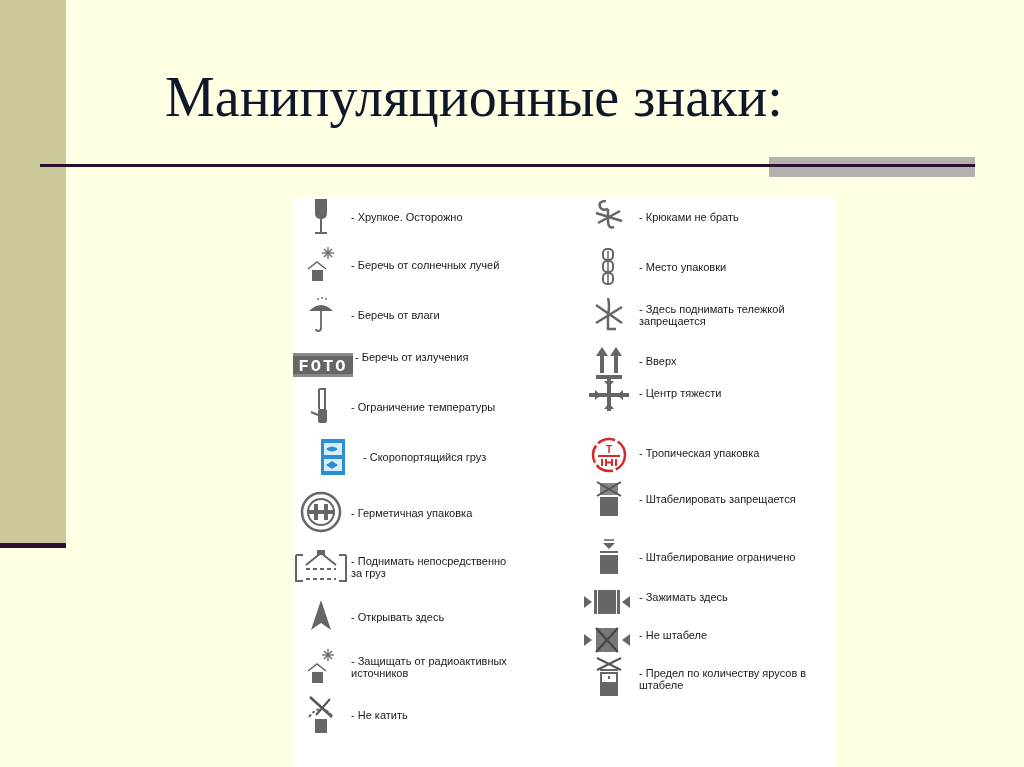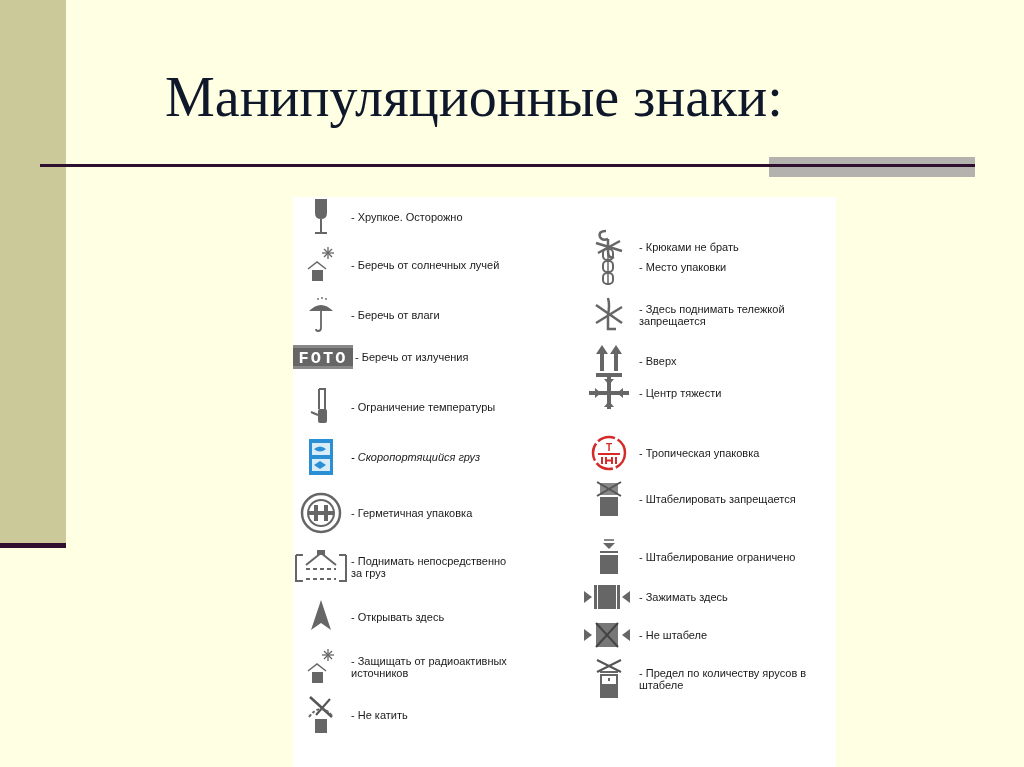--- a/index.html
+++ b/index.html
@@ -31,21 +31,21 @@
     background:#2e0f2f;
   }
   .panel {
     position:absolute; left:293px; top:197px; width:543px; height:680px;
     background:#ffffff;
   }
   .item {
     position:absolute; display:flex; align-items:center;
   }
   .icon {
-    width:56px; height:40px; flex:none; display:flex; align-items:center; justify-content:center;
+    width:56px; height:40px; flex:none; display:flex; align-items:flex-end; justify-content:center;
   }
   .label {
     font-size:11px; color:#1a1a1a; line-height:12px; margin-left:2px; white-space:pre-line;
   }
   svg { display:block; }
 </style>
 </head>
 <body>
 
 <div class="side-bar"></div>
@@ -117,21 +117,21 @@
       <svg width="30" height="40" viewBox="0 0 30 40">
           <path d="M13 2 H19 V24" fill="none" stroke="#666" stroke-width="2"></path>
           <line x1="13" y1="2" x2="13" y2="22" stroke="#666" stroke-width="2"></line>
           <rect x="12" y="22" width="9" height="14" rx="2" fill="#666"></rect>
           <polyline points="5,25 12,28" stroke="#666" stroke-width="2"></polyline>
         </svg>
     </div>
     <span class="label">- Ограничение температуры</span>
   </div>
 
-  <div class="item" style="left:0px;top:240px;font-style:italic;">
+  <div class="item" style="left:12px;top:240px;">
     <div class="icon">
       <svg width="30" height="40" viewBox="0 0 30 40">
           <rect x="3" y="2" width="24" height="36" fill="#2a8fd4"></rect>
           <rect x="6" y="6" width="18" height="12" fill="#d8ecfa"></rect>
           <rect x="6" y="22" width="18" height="12" fill="#d8ecfa"></rect>
           <path d="M8 12 Q14 7 20 12 Q14 17 8 12 Z" fill="#2a8fd4"></path>
           <path d="M8 28 L14 24 L20 28 L14 32 Z" fill="#2a8fd4"></path>
         </svg>
     </div>
     <span class="label">- Скоропортящийся груз</span>
@@ -198,21 +198,21 @@
       <svg width="34" height="40" viewBox="0 0 34 40">
           <line x1="6" y1="2" x2="28" y2="22" stroke="#555" stroke-width="2.5"></line>
           <line x1="26" y1="4" x2="12" y2="20" stroke="#555" stroke-width="2"></line>
           <path d="M5 22 Q17 6 29 22" fill="none" stroke="#666" stroke-width="2" stroke-dasharray="3 2"></path>
           <rect x="11" y="24" width="12" height="14" fill="#666"></rect>
         </svg>
     </div>
     <span class="label">- Не катить</span>
   </div>
 
-  <div class="item" style="left:288px;top:0px;margin-top:30px;">
+  <div class="item" style="left:288px;top:0px;">
     <div class="icon">
       <svg width="34" height="40" viewBox="0 0 34 40">
           <path d="M14 4 Q6 4 8 10 Q10 14 16 12" fill="none" stroke="#666" stroke-width="2.5"></path>
           <path d="M16 12 V24 Q16 32 22 30" fill="none" stroke="#666" stroke-width="2.5"></path>
           <line x1="4" y1="16" x2="30" y2="24" stroke="#666" stroke-width="2.5"></line>
           <line x1="6" y1="26" x2="28" y2="14" stroke="#666" stroke-width="2.5"></line>
         </svg>
     </div>
     <span class="label">- Крюками не брать</span>
   </div>

